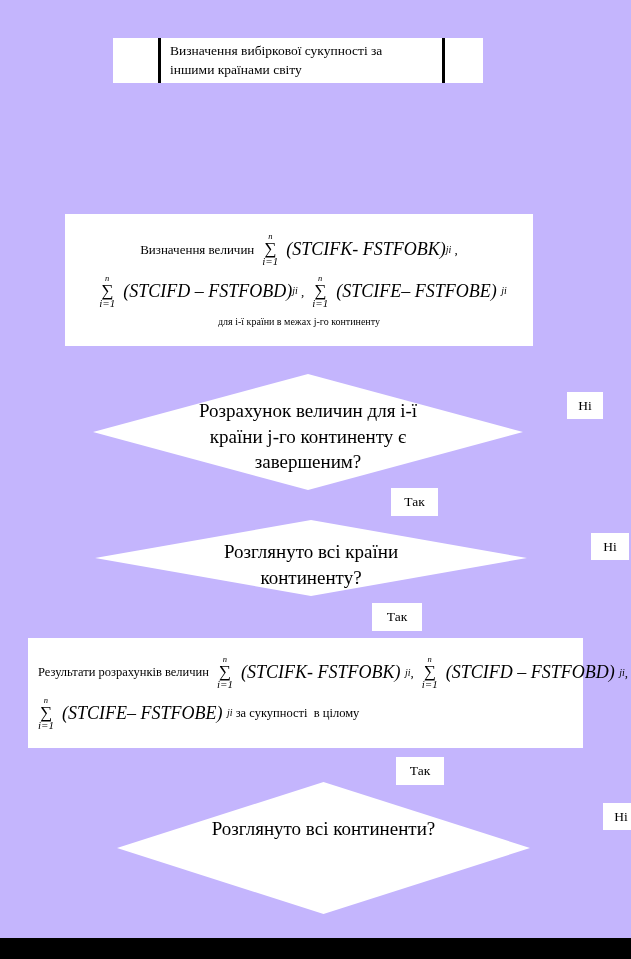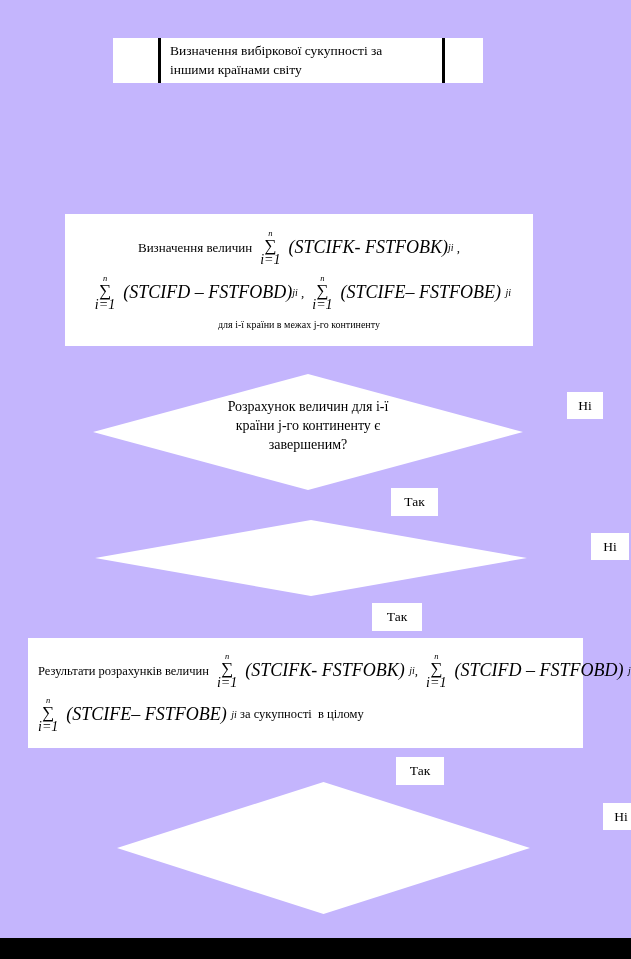--- a/index.html
+++ b/index.html
@@ -22,24 +22,24 @@
   
   .formula-box{display:flex;flex-direction:column;justify-content:center;}
   .frow{display:flex;align-items:center;font-size:13px;line-height:1.2;}
   .frow.centered{justify-content:center;}
   .expr{font-style:italic;font-size:18px;white-space:pre;}
   .plain{white-space:pre;}
   .msub{font-style:italic;font-size:10px;vertical-align:sub;}
   .sum{display:inline-flex;flex-direction:column;align-items:center;line-height:1;margin:0 8px;}
   .sum .upper{font-style:italic;font-size:8.5px;}
   .sum .sigma{font-size:17px;line-height:0.9;}
-  .sum .lower{font-style:italic;font-size:14px;text-align:center;}
+  .sum .lower{font-style:italic;font-size:11px;text-align:center;}
   
   .diamond{position:absolute;background:#fff;clip-path:polygon(50% 0,100% 50%,50% 100%,0 50%);}
-  .dtext{position:absolute;left:0;right:0;text-align:center;white-space:pre-line;font-size:14px;line-height:1.35;}
+  .dtext{position:absolute;left:0;right:0;text-align:center;white-space:pre-line;font-size:19px;line-height:1.35;}
   
   .taglabel{position:absolute;background:#fff;display:flex;align-items:center;justify-content:center;font-size:13.5px;margin-left:44px;}
 </style>
 </head>
 <body>
 
 <div id="canvas">
 
   <div class="shape cellbox" style="left:113px;top:38px;width:370px;height:45px;">
     <div class="side" style="width:45px;"></div>
@@ -86,20 +86,22 @@
   </div>
 
   <div class="diamond" style="left:93px;top:374px;width:430px;height:116px;"></div>
   <div class="dtext" style="left:93px;width:430px;top:398px;">Розрахунок величин для і-ї
 країни j-го континенту є
 завершеним?</div>
   <div class="taglabel" style="left:523px;top:392px;width:36px;height:27px;">Ні</div>
   <div class="taglabel" style="left:347px;top:488px;width:47px;height:28px;">Так</div>
 
   <div class="diamond" style="left:95px;top:520px;width:432px;height:76px;"></div>
+  <div class="dtext" style="left:95px;width:432px;top:539px;">Розглянуто всі країни
+континенту?</div>
   <div class="taglabel" style="left:547px;top:533px;width:38px;height:27px;">Ні</div>
   <div class="taglabel" style="left:328px;top:603px;width:50px;height:28px;">Так</div>
 
   <div class="shape formula-box" style="left:28px;top:638px;width:555px;height:110px;gap:6px;padding-left:10px;box-sizing:border-box;">
     <div class="frow">
       <span class="plain" style="font-size:12.5px;text-align:right;">Результати розрахунків величин</span>
       <span class="sum">
         <span class="upper">n</span>
         <span class="sigma">∑</span>
         <span class="lower">i=1</span>
@@ -124,15 +126,16 @@
       </span>
       <span class="expr">(STCIFE– FSTFOBE) </span>
         <span class="msub">ji</span>
         <span class="plain" style="font-size:12.5px;"> за сукупності  в цілому</span>
     </div>
   </div>
 
   <div class="taglabel" style="left:352px;top:757px;width:48px;height:28px;">Так</div>
 
   <div class="diamond" style="left:117px;top:782px;width:413px;height:132px;"></div>
+  <div class="dtext" style="left:117px;width:413px;top:816px;">Розглянуто всі континенти?</div>
   <div class="taglabel" style="left:559px;top:803px;width:36px;height:27px;">Ні</div>
 
 </div>
 
 </body></html>

